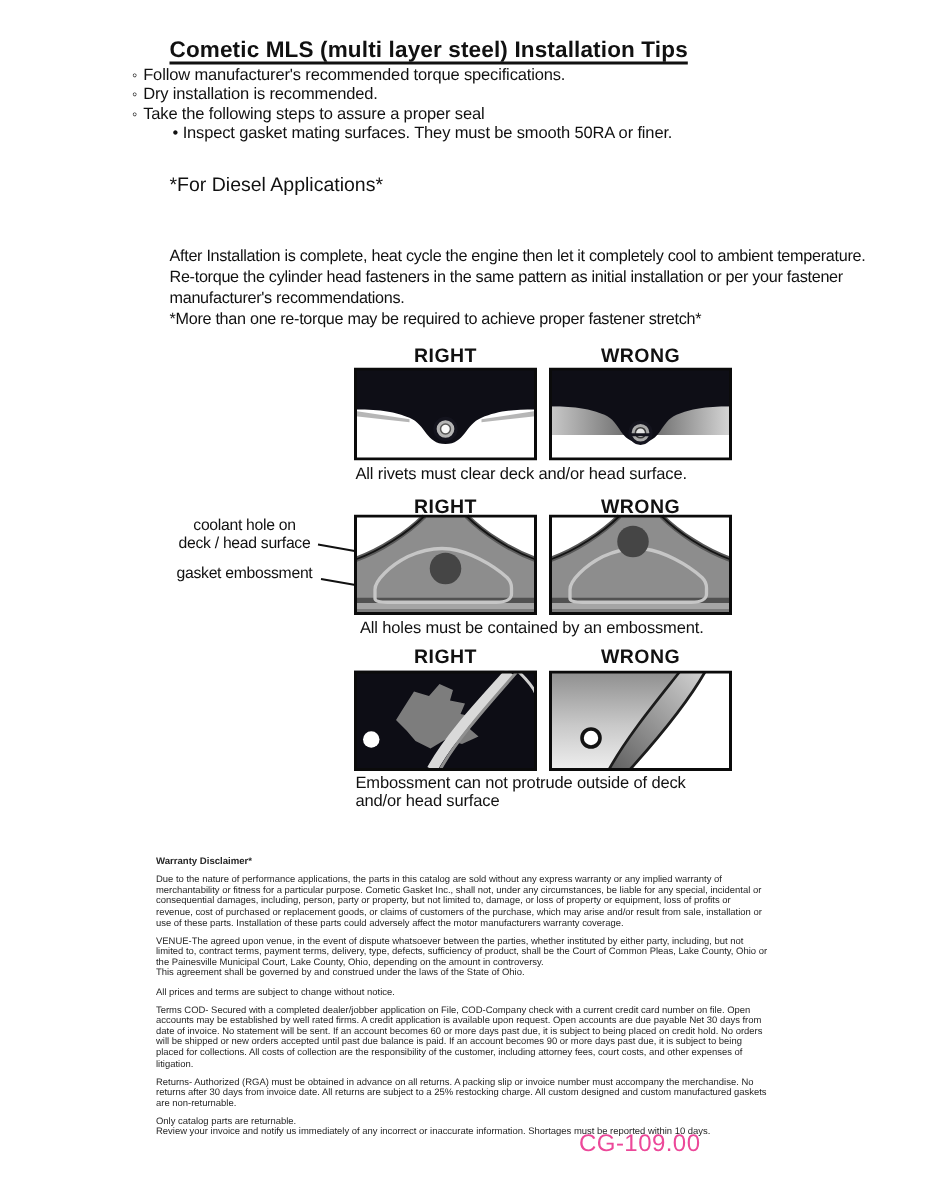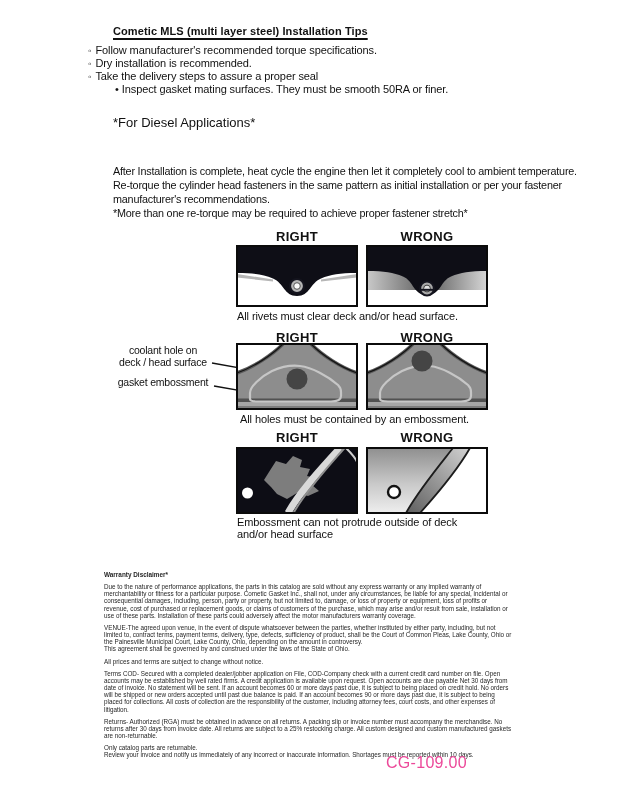--- a/index.html
+++ b/index.html
@@ -1,18 +1,18 @@
 <!DOCTYPE html>
 <html><head>
 <meta charset="utf-8">
 <style>
   html,body{margin:0;padding:0;background:#fff;}
   .page{position:relative;width:618px;height:800px;background:#ffffff;
         font-family:"Liberation Sans", sans-serif;color:#111;overflow:hidden;}
-  .title{position:absolute;left:113px;top:25px;margin:0;font-size:11px;font-weight:bold;
+  .title{position:absolute;left:113px;top:25px;margin:0;font-size:15px;font-weight:bold;
          text-decoration:underline;text-underline-offset:3px;text-decoration-thickness:1.5px;
          letter-spacing:0.1px;white-space:nowrap;}
   .bullet{position:absolute;font-size:11px;white-space:nowrap;letter-spacing:-0.1px;}
   .bullet .g{display:inline-block;margin-right:4px;font-size:10px;}
   .sub .g{font-size:11px;margin-right:3px;}
   .dheading{position:absolute;left:113px;top:115px;margin:0;font-size:13px;font-weight:normal;white-space:nowrap;}
   .para{position:absolute;left:113px;width:470px;font-size:10.8px;line-height:14px;letter-spacing:-0.2px;margin:0;}
   .fig-label{position:absolute;width:122px;text-align:center;font-weight:bold;font-size:13px;letter-spacing:0.3px;}
   .fig-panel{position:absolute;display:block;}
   .fig-caption{position:absolute;font-size:11px;letter-spacing:-0.1px;white-space:nowrap;}
@@ -27,21 +27,21 @@
 </style>
 </head>
 <body>
 
 <div class="page">
 
   <h1 class="title">Cometic MLS (multi layer steel) Installation Tips</h1>
 
   <div class="bullet" style="left:88px;top:44px"><span class="g">◦</span><span>Follow manufacturer's recommended torque specifications.</span></div>
   <div class="bullet" style="left:88px;top:57px"><span class="g">◦</span><span>Dry installation is recommended.</span></div>
-  <div class="bullet" style="left:88px;top:70px"><span class="g">◦</span><span>Take the delivery steps to assure a proper seal</span></div>
+  <div class="bullet" style="left:88px;top:70px"><span class="g">◦</span><span>Take the following steps to assure a proper seal</span></div>
   <div class="bullet sub" style="left:115px;top:83px"><span class="g">•</span><span>Inspect gasket mating surfaces.  They must be smooth 50RA or finer.</span></div>
 
   <h2 class="dheading">*For Diesel Applications*</h2>
   <p class="para" style="top:164px">After Installation is complete, heat cycle the engine then let it completely cool to ambient temperature. Re-torque the cylinder head fasteners in the same pattern as initial installation or per your fastener manufacturer's recommendations.</p>
   <p class="para" style="top:206px">*More than one re-torque may be required to achieve proper fastener stretch*</p>
 
   <div class="fig-label" style="left:236px;top:229px">RIGHT</div>
   <div class="fig-label" style="left:366px;top:229px">WRONG</div>
 
   <svg class="fig-panel" style="left:236px;top:245px" width="122" height="62" viewBox="0 0 122 62">

